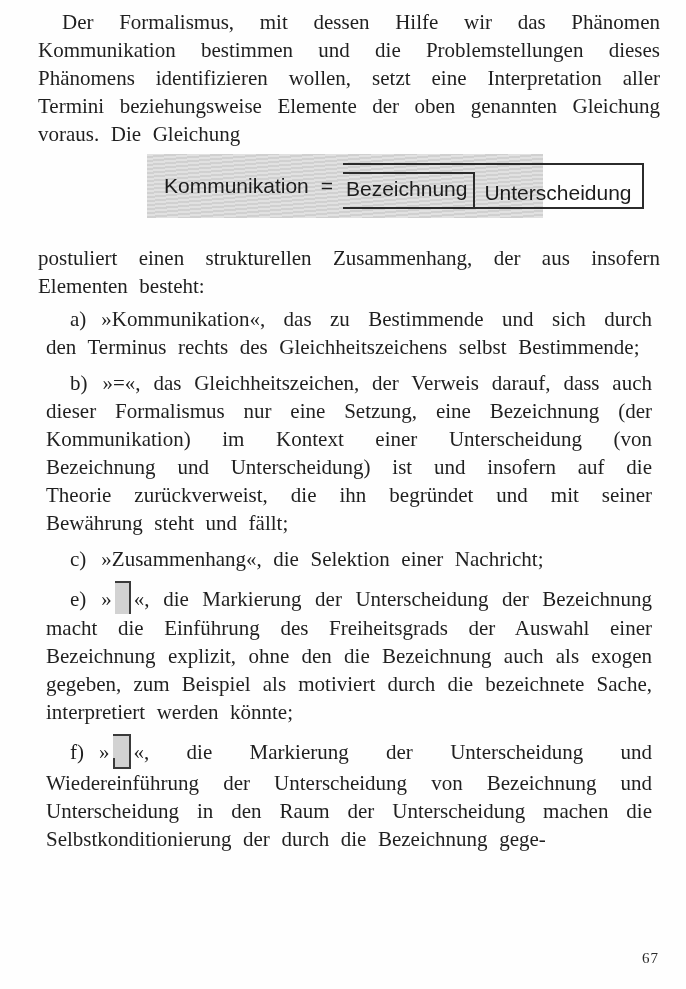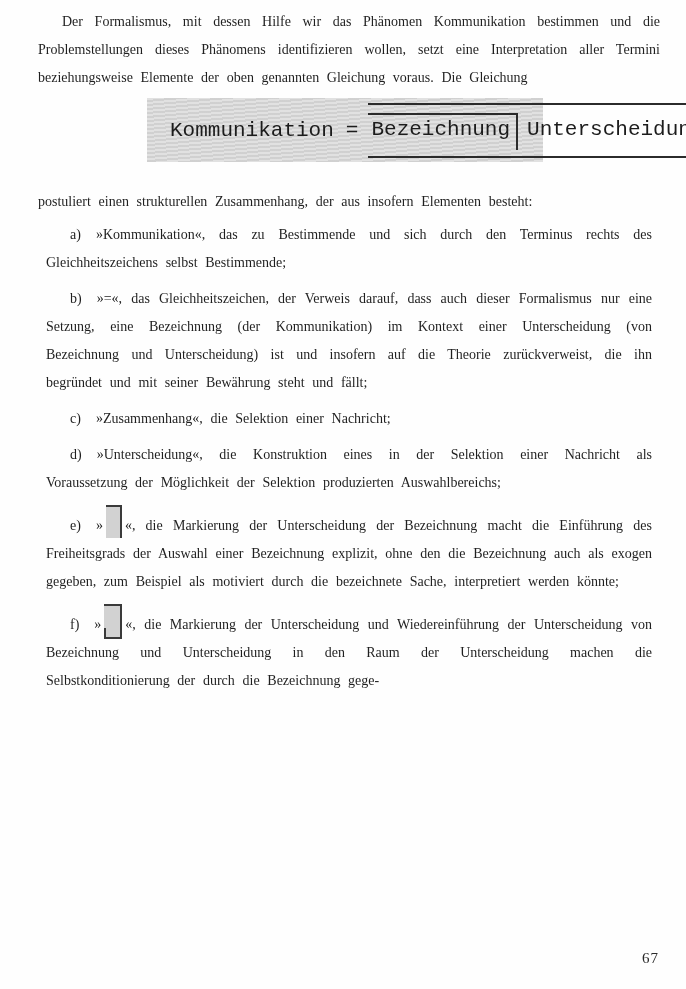--- a/index.html
+++ b/index.html
@@ -13,57 +13,57 @@
     overflow: hidden;
   }
   .text-col {
     position: absolute;
     left: 38px;
     top: 8px;
     width: 622px;
   }
   .para {
     margin: 0;
-    font-size: 14px;
+    font-size: 21px;
     line-height: 28px;
     text-align: justify;
     word-spacing: 0.30em;
     text-indent: 24px;
   }
   .para.no-indent { text-indent: 0; }
   .item { margin: 8px; }
   .item.gap { margin-top: 5px; }
   .marker { margin-right: 15px; }
 
   
   .eq-box {
     margin: 6px 0 26px 109px;
     width: 396px;
     height: 64px;
     background: #d7d7d7;
     background-image: repeating-linear-gradient(175deg, rgba(255,255,255,0.25) 0 2px, rgba(0,0,0,0.03) 2px 4px);
     display: flex;
     align-items: center;
     box-sizing: border-box;
-    padding-left: 23px;
-    font-family: Liberation Mono, monospace;
+    padding-left: 17px;
+    font-family: Liberation Sans, sans-serif;
     font-size: 21px;
     color: #1c1c1c;
     text-indent: 0;
     word-spacing: normal;
   }
   .eq-sign { margin: 0 10px 0 12px; }
   .form-outer {
     box-sizing: border-box;
-    height: 55px;
+    height: 46px;
     border-top: 2px solid #2b2b2b;
     border-right: 2px solid #2b2b2b;
     border-bottom: 2px solid #2b2b2b;
     display: flex;
-    align-items: flex-start;
+    align-items: center;
   }
   .form-inner {
     box-sizing: border-box;
     border-top: 2px solid #2b2b2b;
     border-right: 2px solid #2b2b2b;
     margin-top: 8px;
     height: 37px;
     padding: 3px 6px 0 3px;
     white-space: nowrap;
   }
@@ -142,23 +142,20 @@
     </p>
 
     <p class="para item gap">
       <span class="marker">b)</span><span>»=«, das Gleichheitszeichen, der Verweis darauf, dass auch dieser Formalismus nur eine Setzung, eine Bezeichnung (der Kommunikation) im Kontext einer Unterscheidung (von Bezeichnung und Unterscheidung) ist und insofern auf die Theorie zurückverweist, die ihn begründet und mit seiner Bewährung steht und fällt;</span>
     </p>
 
     <p class="para item">
       <span class="marker">c)</span><span>»Zusammenhang«, die Selektion einer Nachricht;</span>
     </p>
 
-    <p class="para item">
-      <span class="marker">d)</span><span>»Unterscheidung«, die Konstruktion eines in der Selektion einer Nachricht als Voraussetzung der Möglichkeit der Selektion produzierten Auswahlbereichs;</span>
-    </p>
 
     <p class="para item gap">
       <span class="marker">e)</span><span>»</span><span class="sym sym-mark"></span><span>«, die Markierung der Unterscheidung der Bezeichnung macht die Einführung des Freiheitsgrads der Auswahl einer Bezeichnung explizit, ohne den die Bezeichnung auch als exogen gegeben, zum Beispiel als motiviert durch die bezeichnete Sache, interpretiert werden könnte;</span>
     </p>
 
     <p class="para item gap">
       <span class="marker">f)</span><span>»</span><span class="sym sym-reentry"></span><span>«, die Markierung der Unterscheidung und Wiedereinführung der Unterscheidung von Bezeichnung und Unterscheidung in den Raum der Unterscheidung machen die Selbstkonditionierung der durch die Bezeichnung gege-</span>
     </p>
 
   </div>

